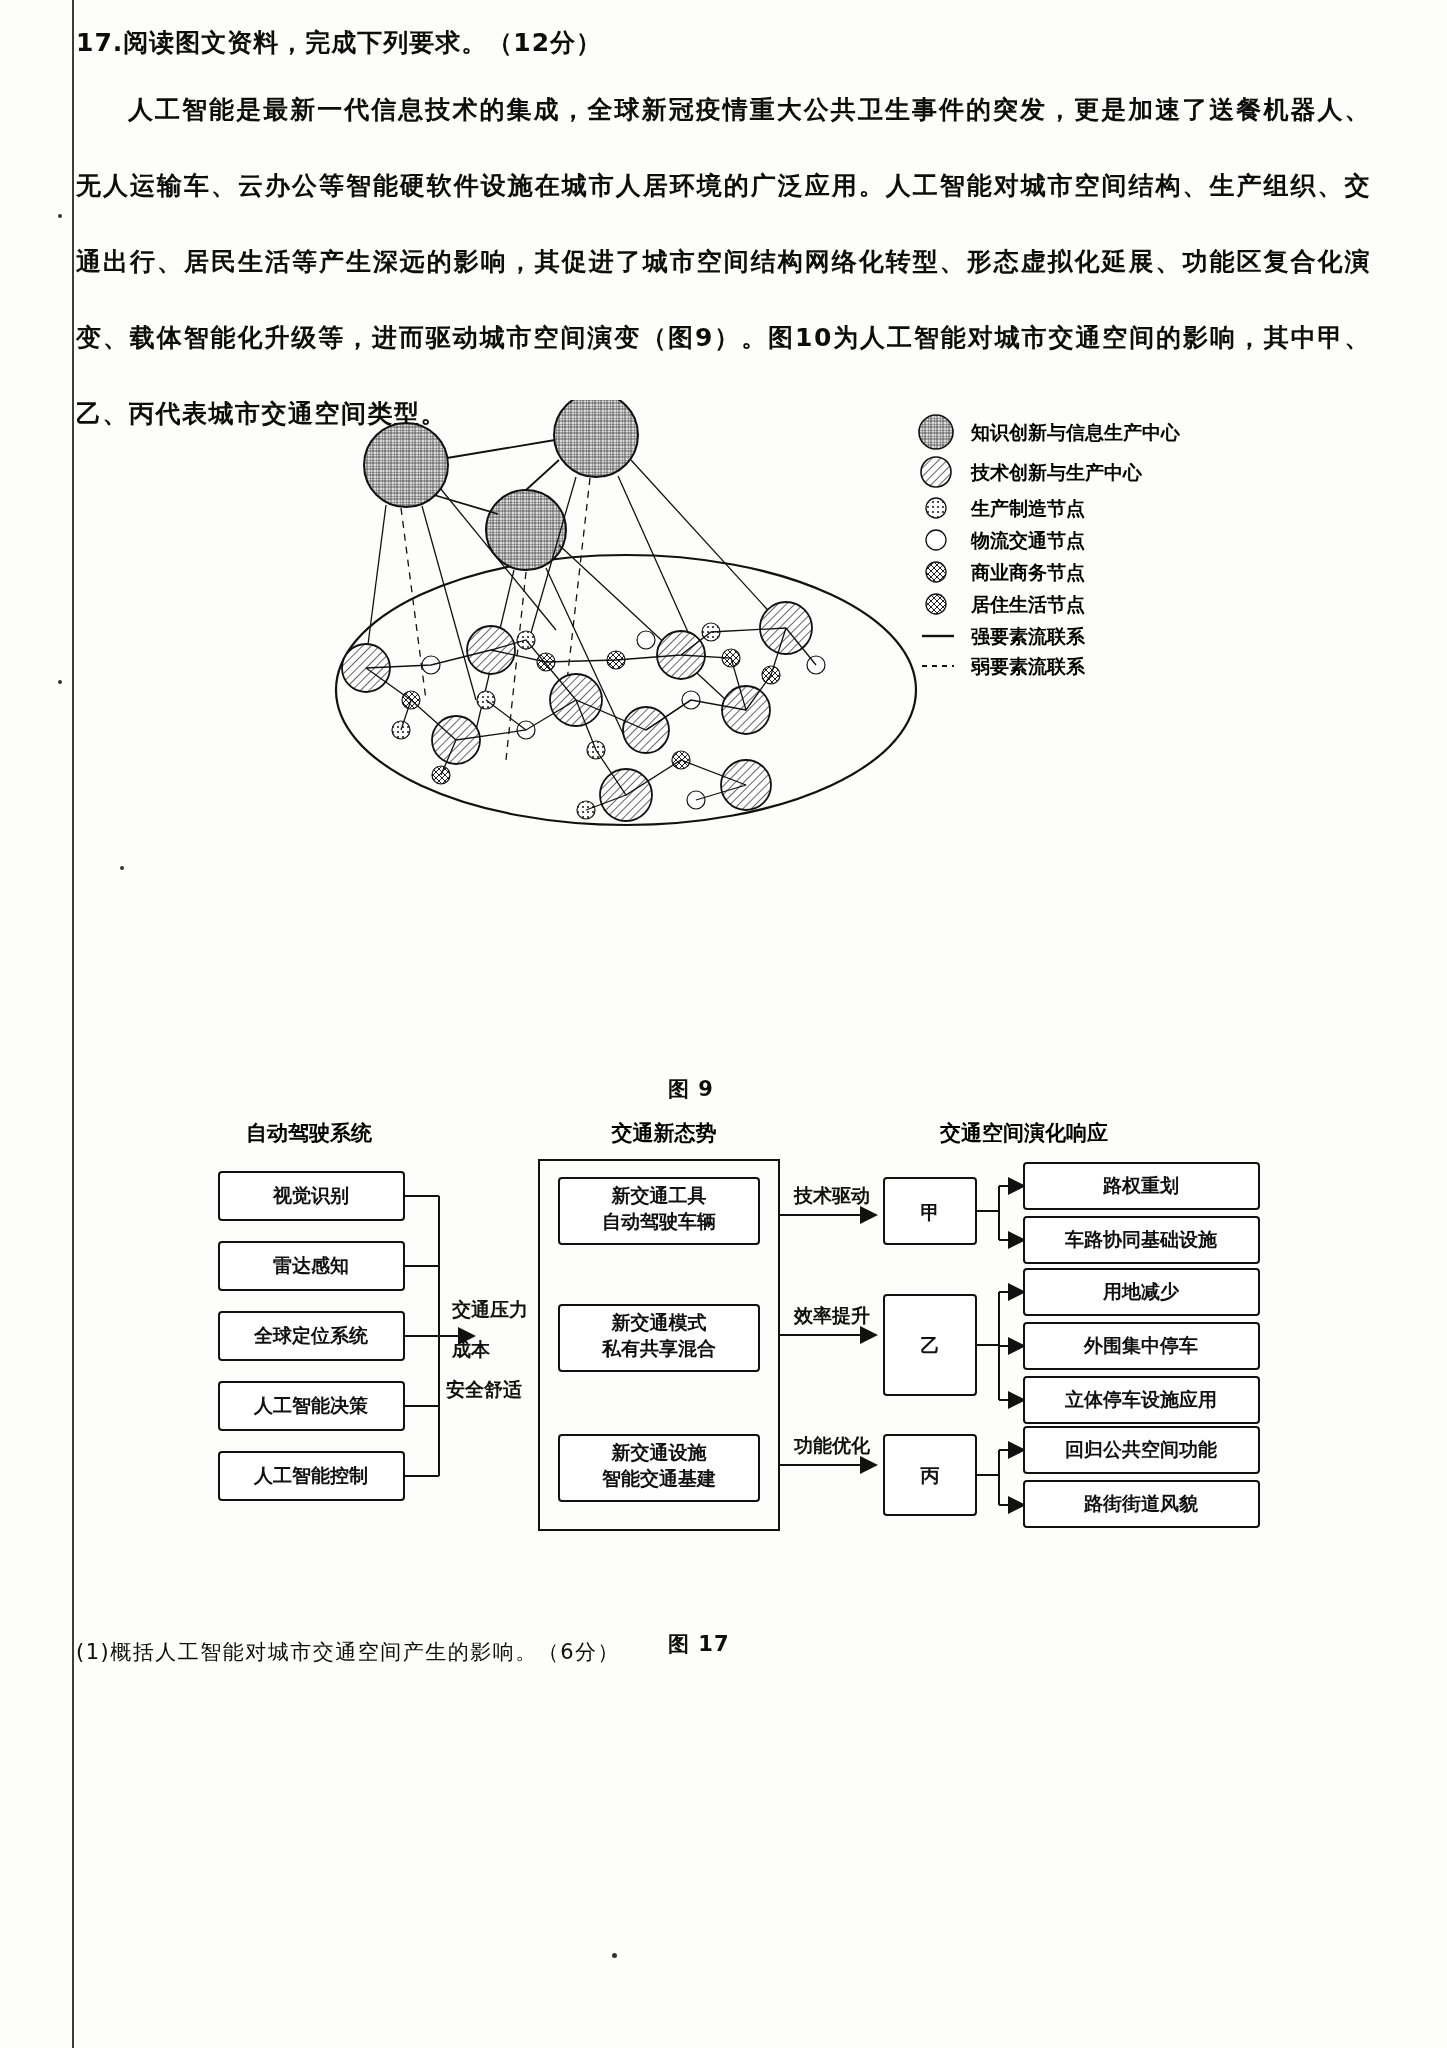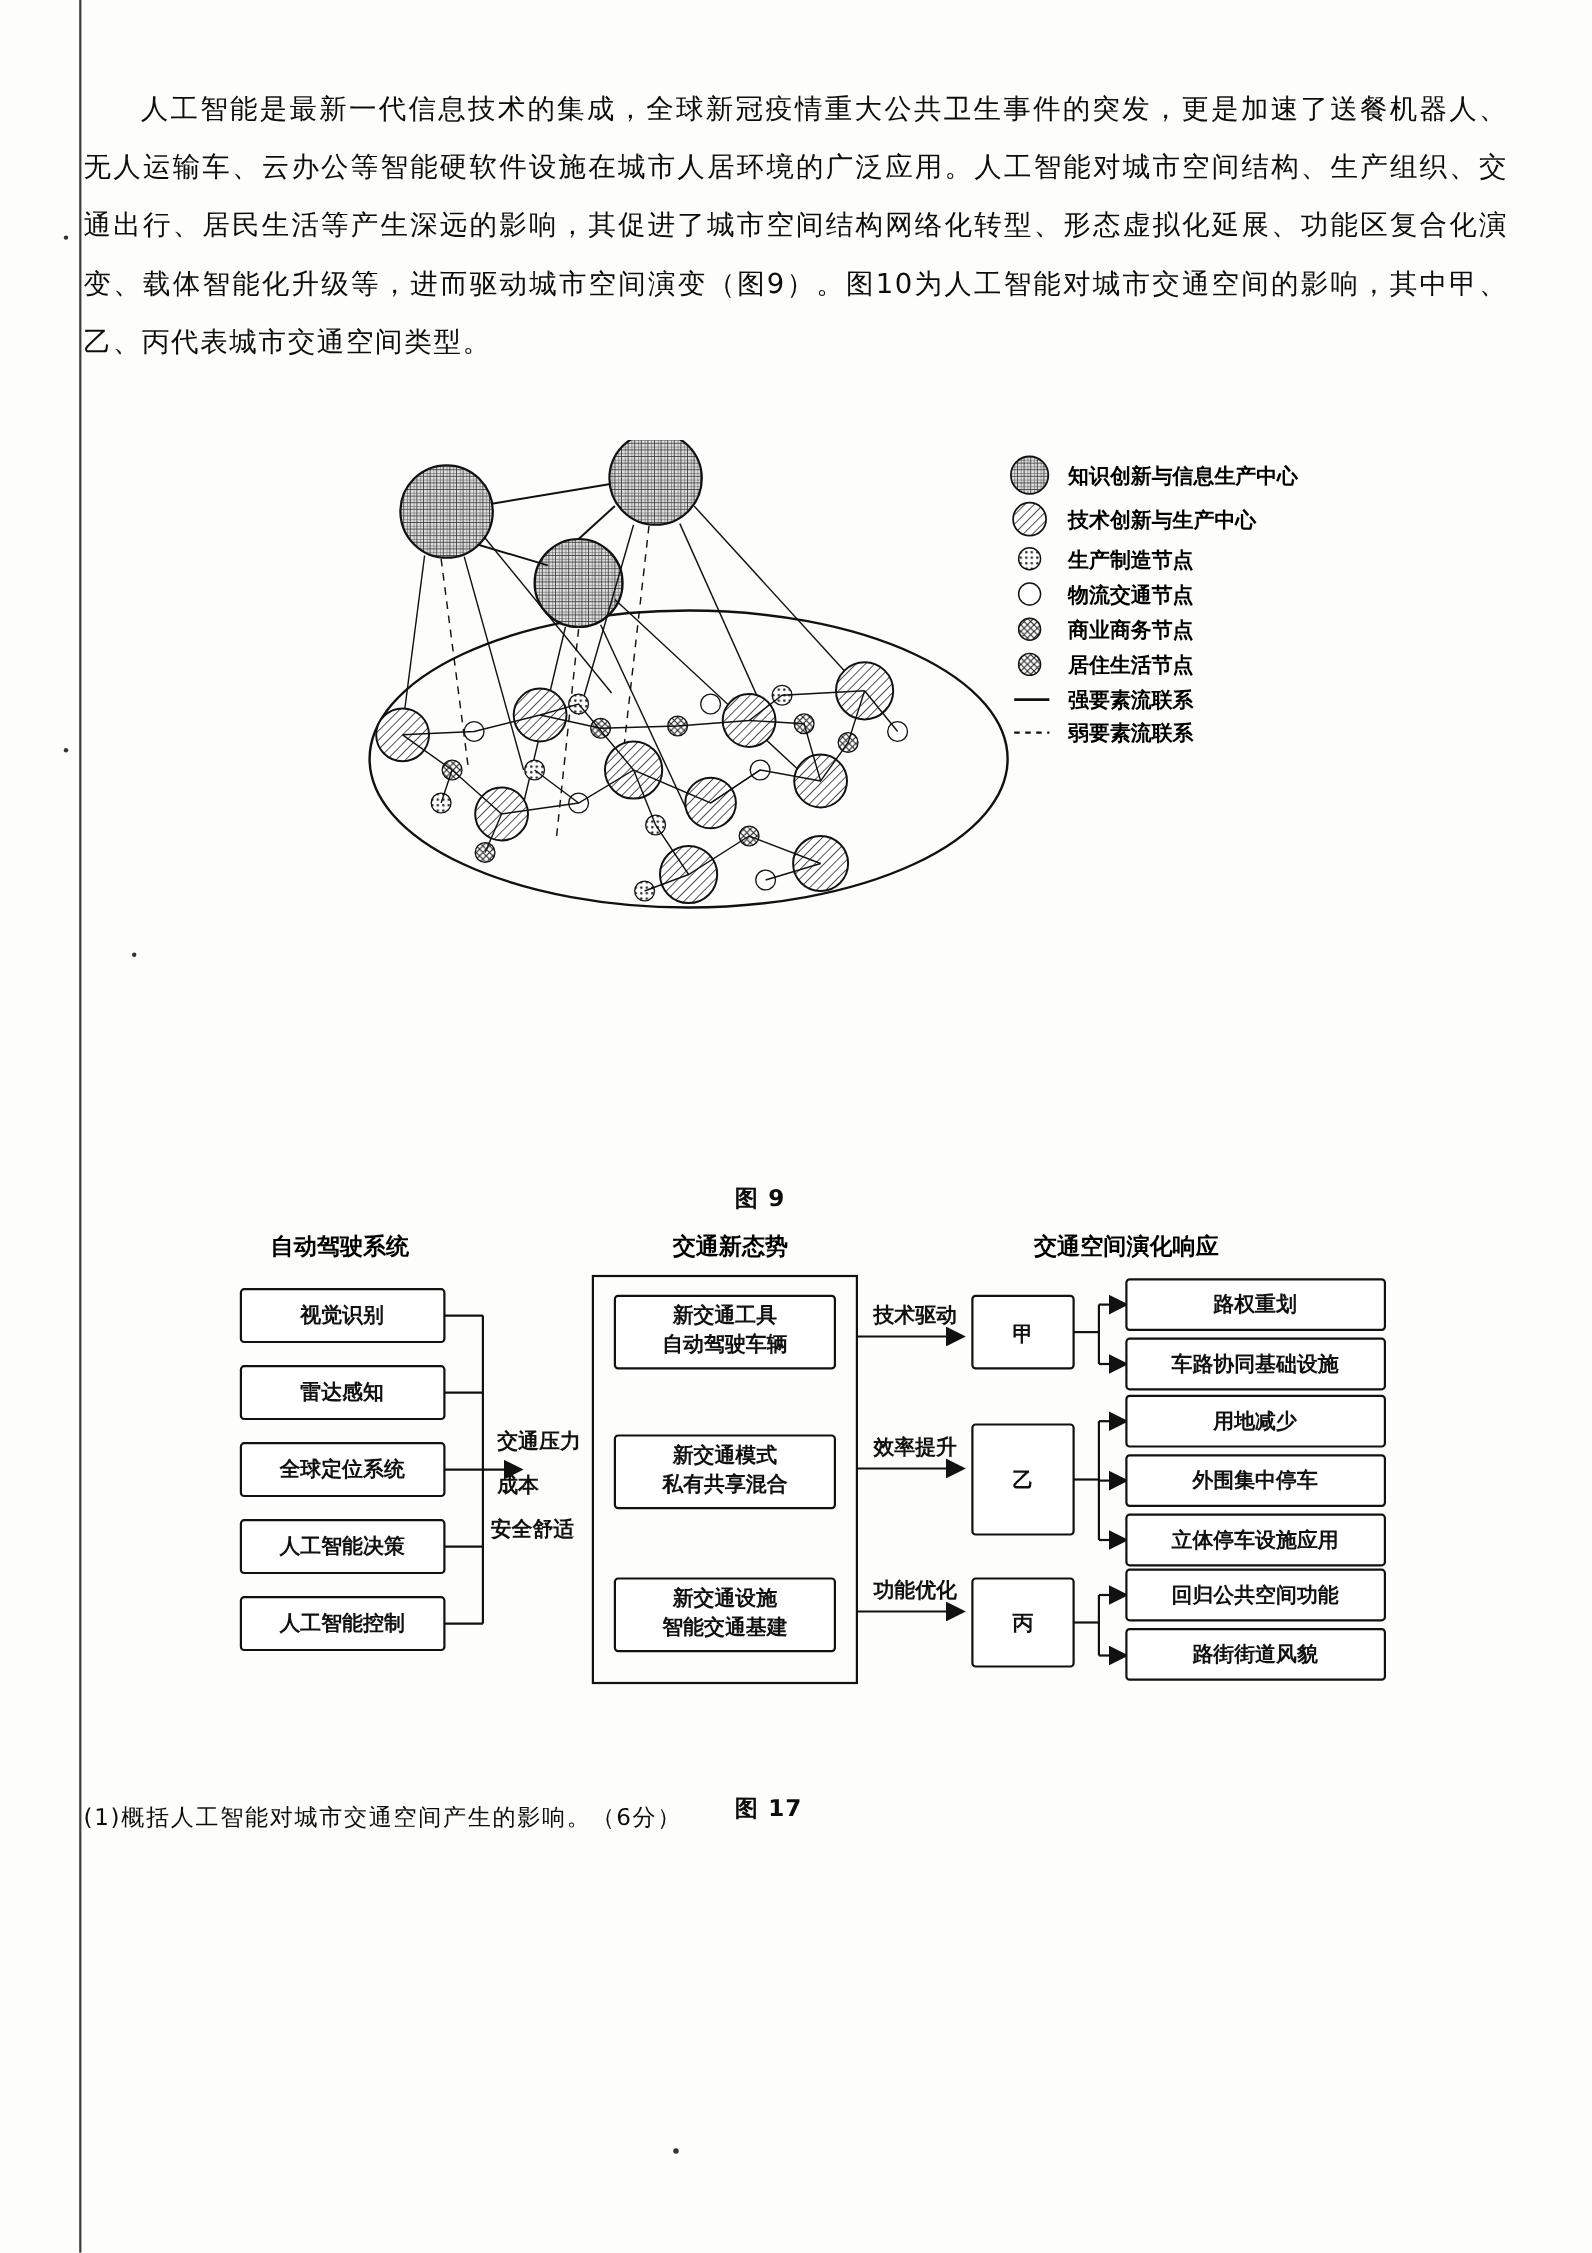--- a/index.html
+++ b/index.html
@@ -23,21 +23,21 @@
   .content{
     position:absolute;left:96px;top:0;width:1320px;height:2048px;
   }
   .q-head{
     position:absolute;left:-20px;top:26px;
     font-size:25px;font-weight:700;letter-spacing:1px;
     font-family:"DejaVu Sans", sans-serif;
   }
   .para{
     position:absolute;left:-20px;top:72px;width:1295px;
-    font-size:25px;line-height:53px;font-weight:400;
+    font-size:25px;line-height:76px;font-weight:700;
     text-indent:52px;letter-spacing:1.5px;
     text-align:justify;
   }
   
   .fig9{
     position:absolute;left:130px;top:400px;width:1060px;height:440px;
   }
   .fig9 svg{display:block;}
   .fig-cap{
     position:absolute;font-size:21px;font-weight:700;letter-spacing:1px;margin-left:12px;
@@ -69,20 +69,21 @@
   .speck{position:absolute;background:#333;border-radius:50%;}
 </style>
 </head>
 <body>
 
 <div class="page">
   <div class="left-rule"></div>
 
   <div class="content">
 
+    <div class="q-head">17.阅读图文资料，完成下列要求。（12分）</div>
 
     <div class="para">人工智能是最新一代信息技术的集成，全球新冠疫情重大公共卫生事件的突发，更是加速了送餐机器人、无人运输车、云办公等智能硬软件设施在城市人居环境的广泛应用。人工智能对城市空间结构、生产组织、交通出行、居民生活等产生深远的影响，其促进了城市空间结构网络化转型、形态虚拟化延展、功能区复合化演变、载体智能化升级等，进而驱动城市空间演变（图9）。图10为人工智能对城市交通空间的影响，其中甲、乙、丙代表城市交通空间类型。</div>
 
     <div class="fig9">
       <svg width="1060" height="440" viewBox="0 0 1060 440" xmlns="http://www.w3.org/2000/svg">
         <defs>
           <pattern id="grid" width="6" height="6" patternUnits="userSpaceOnUse">
             <rect width="6" height="6" fill="#dcdcdc"></rect>
             <path d="M0 0H6M0 3H6M0 0V6M3 0V6" stroke="#333" stroke-width="0.7"></path>
           </pattern>

